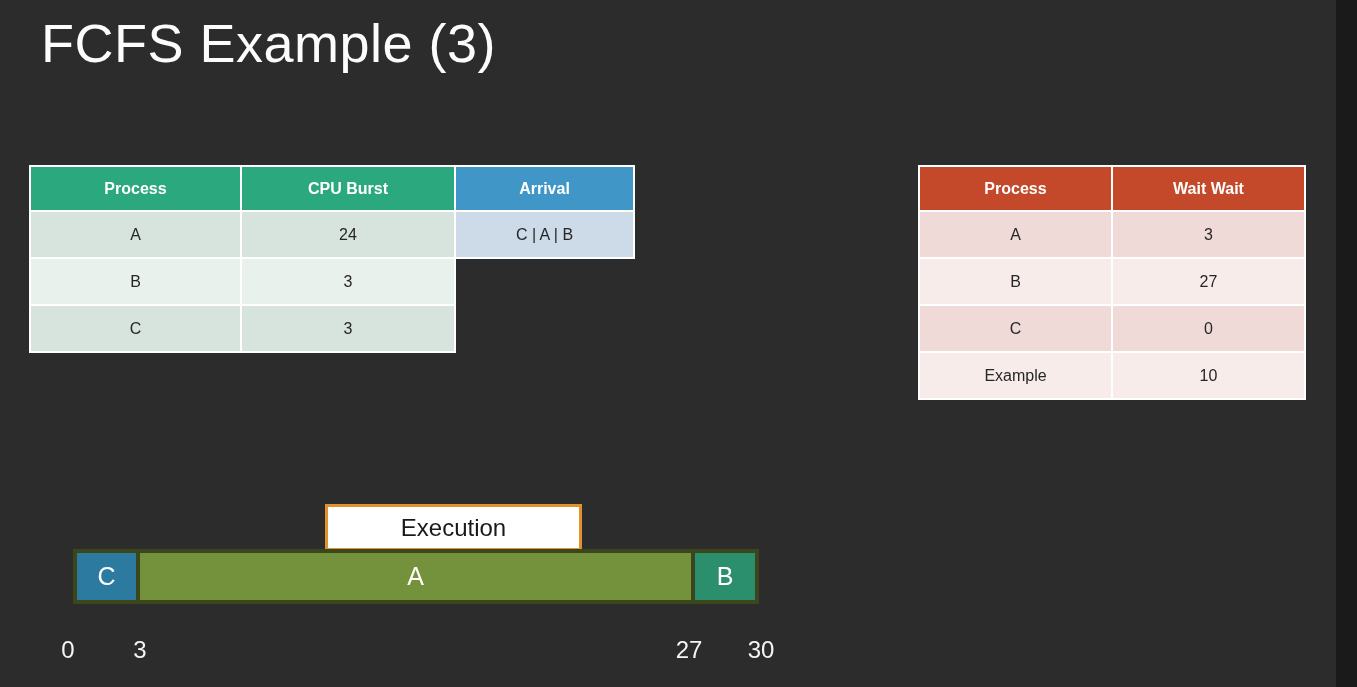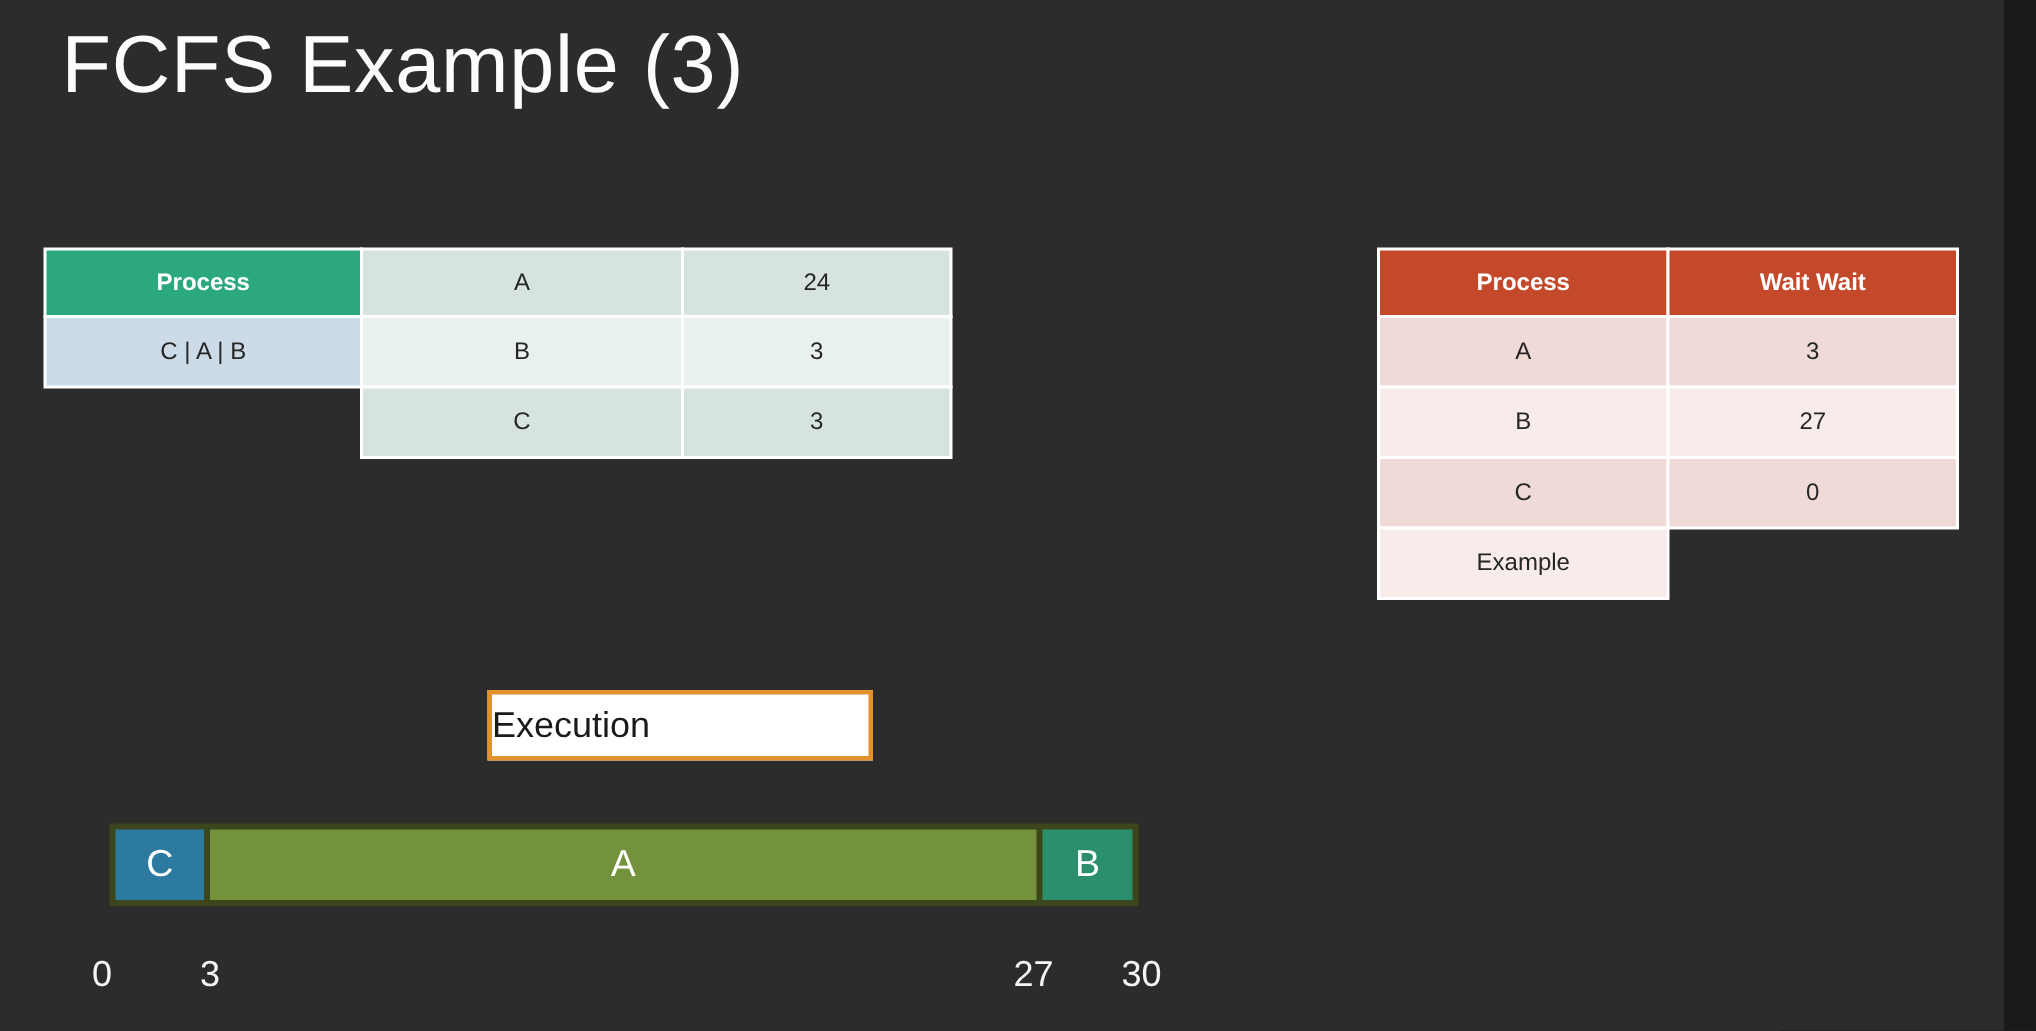--- a/index.html
+++ b/index.html
@@ -58,28 +58,28 @@
     grid-template-rows: 43px 45px 45px 45px 45px;
   }
   .bg-red     { background: #C4492B; }
   .wrow-odd   { background: #EFDAD7; }
   .wrow-even  { background: #F7ECEA; }
 
   
   .execution-label {
     position: absolute;
     left: 325px;
-    top: 460px;
+    top: 504px;
     width: 257px;
     height: 47px;
     background: #FFFFFF;
     border: 3px solid #E2912C;
     display: flex;
     align-items: center;
-    justify-content: flex-start;
+    justify-content: center;
     font-size: 24px;
     color: #1a1a1a;
   }
 
   
   .gantt {
     position: absolute;
     left: 73px;
     top: 549px;
     width: 686px;
@@ -115,20 +115,22 @@
 </style>
 </head>
 <body>
 
 <div class="slide">
 
   <h1 class="slide-title">FCFS Example (3)</h1>
 
   <div class="grid process-table">
     <div class="cell hdr bg-green">Process</div>
+    <div class="cell hdr bg-green">CPU Burst</div>
+    <div class="cell hdr bg-blue">Arrival</div>
 
     <div class="cell row-odd">A</div>
     <div class="cell row-odd">24</div>
     <div class="cell arrival-cell">C | A | B</div>
 
     <div class="cell row-even">B</div>
     <div class="cell row-even">3</div>
     <div class="cell empty"></div>
 
     <div class="cell row-odd">C</div>
@@ -143,20 +145,21 @@
     <div class="cell wrow-odd">A</div>
     <div class="cell wrow-odd">3</div>
 
     <div class="cell wrow-even">B</div>
     <div class="cell wrow-even">27</div>
 
     <div class="cell wrow-odd">C</div>
     <div class="cell wrow-odd">0</div>
 
     <div class="cell wrow-even">Example</div>
+    <div class="cell wrow-even">10</div>
   </div>
 
   <div class="execution-label">
     <span>Execution</span>
   </div>
 
   <div class="gantt">
     <div class="seg seg-c">
       <span>C</span>
     </div>

